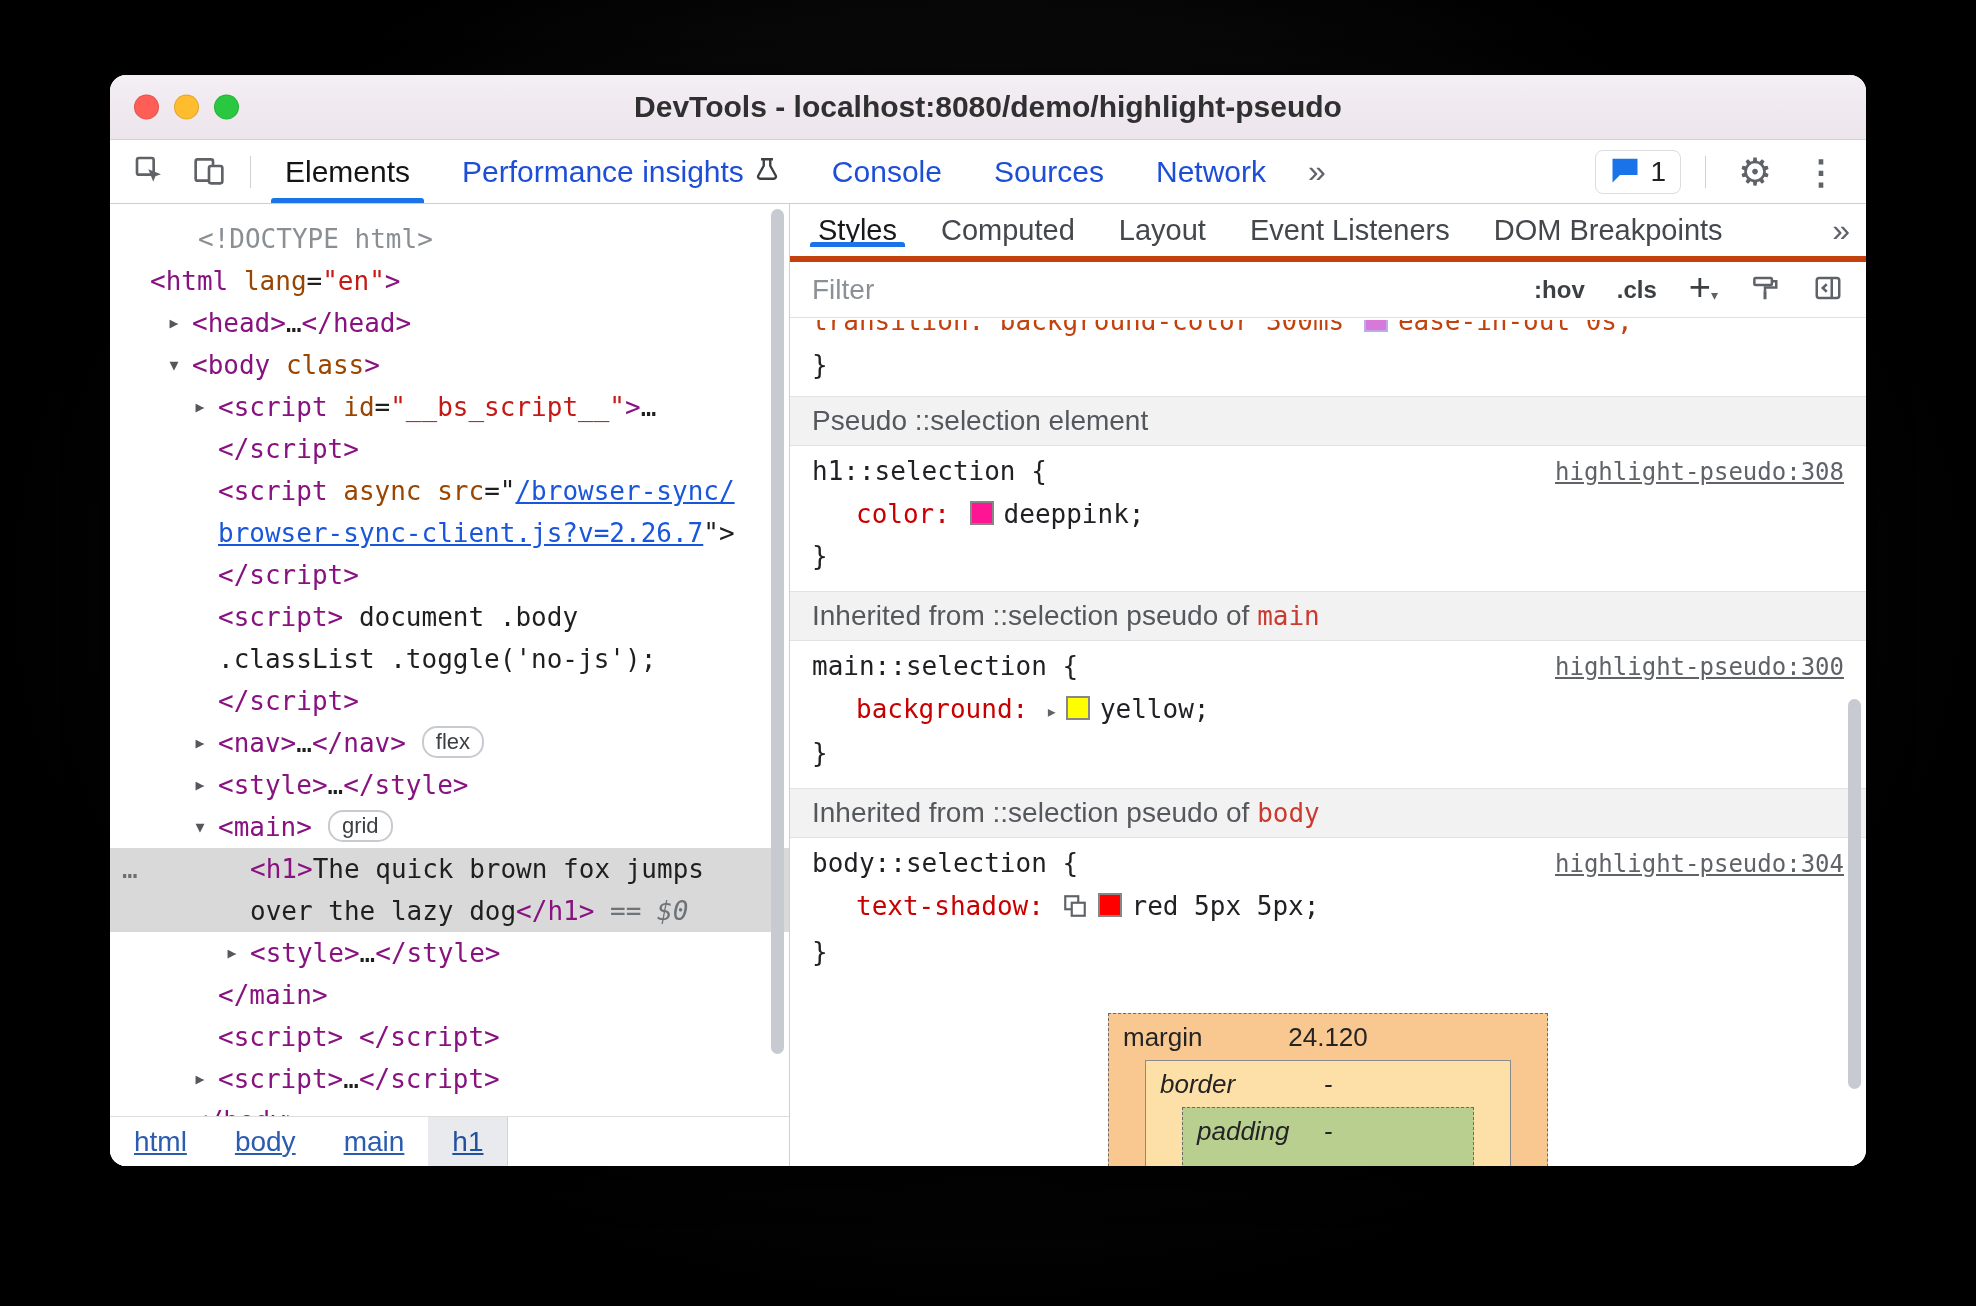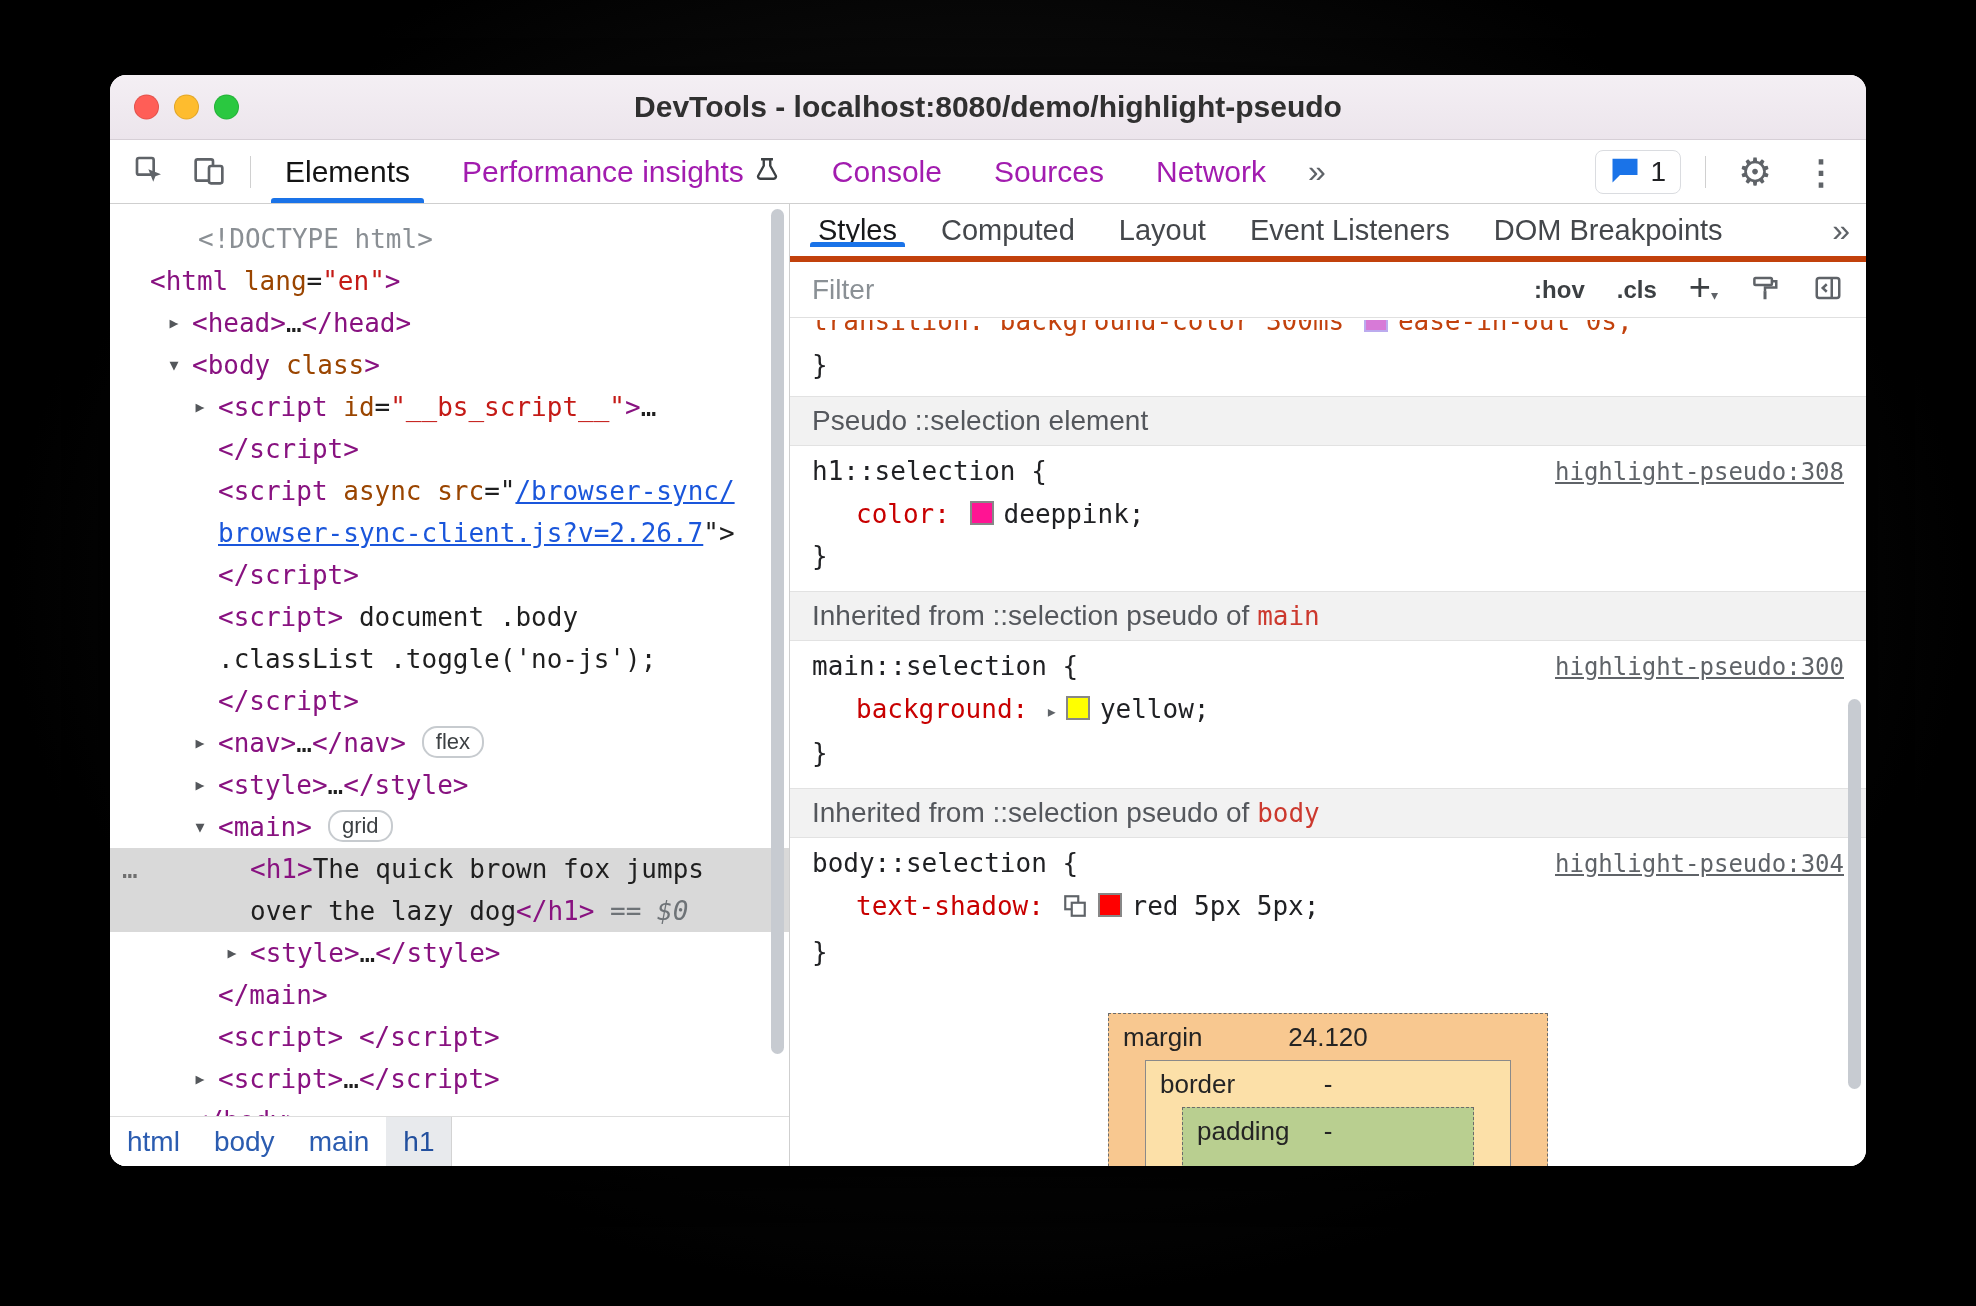--- a/index.html
+++ b/index.html
@@ -21,21 +21,21 @@
   .light.red { background:#ff5e57; } .light.yellow { background:#febc2e; } .light.green { background:#2ac840; }
   .win-title { font-size:30px; font-weight:bold; color:#303030; }
 
   
   .toolbar { height:64px; flex:0 0 64px; background:#fff; border-bottom:1px solid #cfcfcf;
     display:flex; align-items:stretch; }
   .tool-icons { display:flex; align-items:center; padding:0 8px 0 14px; gap:10px; }
   .icon-btn { width:50px; height:46px; display:flex; align-items:center; justify-content:center; border-radius:6px; }
   .vsep { width:1px; height:32px; background:#d0d0d0; align-self:center; margin:0 8px; }
   .tabs { display:flex; align-items:stretch; }
-  .tab { display:flex; align-items:center; gap:10px; padding:0 26px; font-size:30px; color:#a21caf; position:relative; white-space:nowrap; }
+  .tab { display:flex; align-items:center; gap:10px; padding:0 26px; font-size:30px; color:#1d4ed8; position:relative; white-space:nowrap; }
   .tab.active { color:#141414; }
   .tab.active::after { content:""; position:absolute; left:12px; right:12px; bottom:0; height:5px; background:#1a73e8; border-radius:3px 3px 0 0; }
   .more-btn { display:flex; align-items:center; padding:0 16px; font-size:32px; color:#5f6368; }
   .toolbar-right { margin-left:auto; display:flex; align-items:center; gap:16px; padding-right:20px; }
   .issues-pill { display:flex; align-items:center; gap:10px; border:1px solid #dadce0; border-radius:8px; padding:5px 14px; }
   .issues-count { font-size:28px; color:#202124; }
   .gear { font-size:38px; color:#5f6368; line-height:1; }
   .kebab { font-size:34px; color:#5f6368; line-height:1; font-weight:bold; }
 
   
@@ -58,21 +58,21 @@
   .seg-val { color:#c41a16; }
   .seg-plain { color:#1f1f1f; }
   .seg-link { color:#1a56db; text-decoration:underline; }
   .seg-eq { color:#6e7377; }
   .seg-dollar { color:#6e7377; font-style:italic; }
   .tree-thumb { position:absolute; right:5px; top:5px; width:13px; height:845px; background:#c7cbd1; border-radius:7px; }
 
   
   .breadcrumbs { position:absolute; left:0; right:0; bottom:0; height:50px; background:#fff; border-top:1px solid #ddd;
     display:flex; align-items:stretch; font-size:28px; }
-  .crumb { display:flex; align-items:center; padding:0 17px; color:#2b5cb0; }
+  .crumb { display:flex; align-items:center; padding:0 24px; color:#2b5cb0;text-decoration:underline; }
   .crumb.sel { background:#e8eaed; border-right:1px solid #d3d3d3; color:#23509e; }
 
   
   .subtabs { height:58px; display:flex; align-items:center; border-bottom:6px solid #c2410c; padding-left:6px; }
   .subtab { display:flex; align-items:center; padding:0 22px; font-size:29px; color:#44474b; position:relative; white-space:nowrap; }
   .subtab.active { color:#17181a; }
   .subtab.active::after { content:""; position:absolute; left:14px; right:14px; bottom:0; height:5px; background:#1a73e8; border-radius:3px 3px 0 0; }
   .subtabs .more-btn { margin-left:auto; }
 
   .filter-bar { height:56px; display:flex; align-items:center; border-bottom:1px solid #e0e0e0; padding:0 22px; gap:30px; position:relative; z-index:2; background:#fff; }
@@ -103,21 +103,21 @@
   .prop-name { color:#c80000; }
   .prop-value { color:#202124; }
   .swatch { display:inline-block; width:24px; height:24px; border:2px solid #878787; vertical-align:-2px; margin:0 10px 0 4px; }
   .exp-arrow { color:#5f6368; font-size:20px; margin:0 4px 0 2px; }
   .shadow-icon { display:inline-block; vertical-align:-4px; margin:0 6px 0 2px; }
   .styles-thumb { position:absolute; right:5px; top:495px; width:13px; height:390px; background:#c7cbd1; border-radius:7px; z-index:3; }
 
   
   .box-model { width:440px; margin:36px auto 0 auto; font-family:"Liberation Sans",sans-serif; font-size:26px; color:#242424; }
   .bm-margin { background:#f8c890; border:1px dashed #6b6b6b; }
-  .bm-border { margin:0 36px; background:#fce0a8; border:1px solid #8a8a8a; }
+  .bm-border { margin:0 36px; background:#fce0a8; border:1px solid #8a8a8a;font-style:italic; }
   .bm-padding { margin:0 36px; background:#b9cf90; border:1px dashed #6b6b6b; }
   .bm-row { position:relative; height:46px; display:flex; align-items:center; justify-content:center; }
   .bm-label { position:absolute; left:14px; }
   .bm-content { height:90px; }
 </style>
 </head>
 <body>
 
 <div id="window">
 

